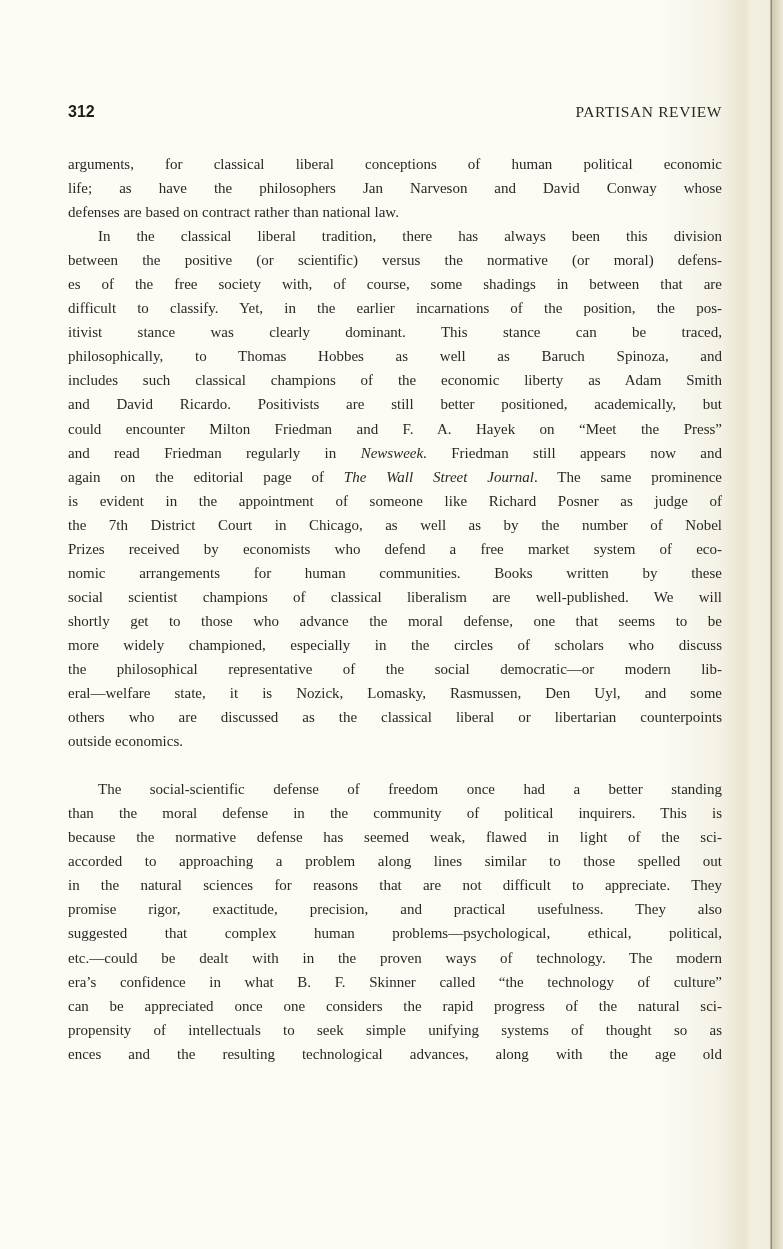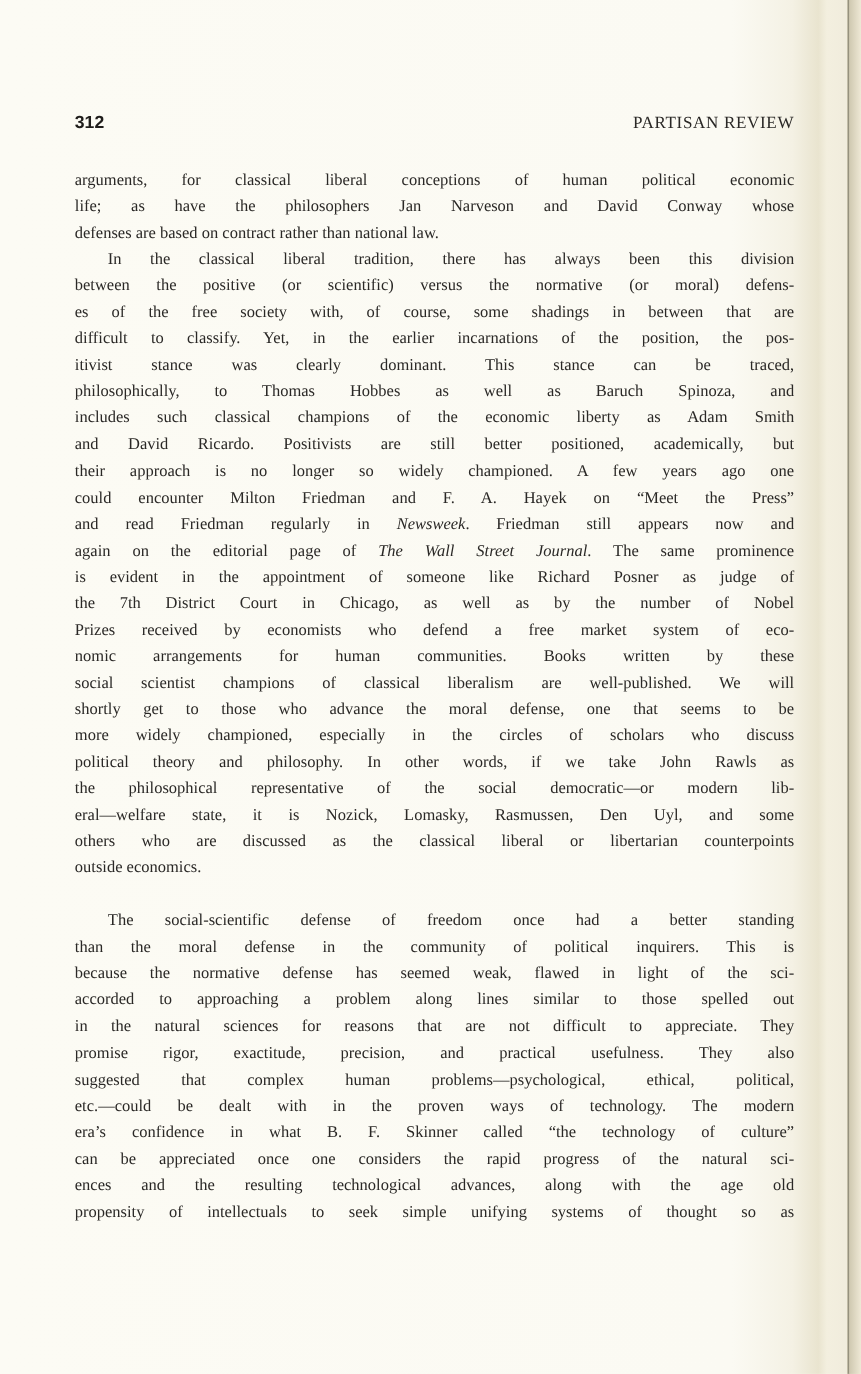--- a/index.html
+++ b/index.html
@@ -69,46 +69,44 @@
       </div>
       <div>
         <span class="line indent">In the classical liberal tradition, there has always been this division</span>
         <span class="line">between the positive (or scientific) versus the normative (or moral) defens-</span>
         <span class="line">es of the free society with, of course, some shadings in between that are</span>
         <span class="line">difficult to classify. Yet, in the earlier incarnations of the position, the pos-</span>
         <span class="line">itivist stance was clearly dominant. This stance can be traced,</span>
         <span class="line">philosophically, to Thomas Hobbes as well as Baruch Spinoza, and</span>
         <span class="line">includes such classical champions of the economic liberty as Adam Smith</span>
         <span class="line">and David Ricardo. Positivists are still better positioned, academically, but</span>
-        <span class="line">their approach is no longer so widely championed. A few years ago one</span>
         <span class="line">could encounter Milton Friedman and F. A. Hayek on “Meet the Press”</span>
         <span class="line">and read Friedman regularly in <em>Newsweek</em>. Friedman still appears now and</span>
         <span class="line">again on the editorial page of <em>The Wall Street Journal</em>. The same prominence</span>
         <span class="line">is evident in the appointment of someone like Richard Posner as judge of</span>
         <span class="line">the 7th District Court in Chicago, as well as by the number of Nobel</span>
         <span class="line">Prizes received by economists who defend a free market system of eco-</span>
         <span class="line">nomic arrangements for human communities. Books written by these</span>
         <span class="line">social scientist champions of classical liberalism are well-published. We will</span>
         <span class="line">shortly get to those who advance the moral defense, one that seems to be</span>
         <span class="line">more widely championed, especially in the circles of scholars who discuss</span>
-        <span class="line">political theory and philosophy. In other words, if we take John Rawls as</span>
         <span class="line">the philosophical representative of the social democratic—or modern lib-</span>
         <span class="line">eral—welfare state, it is Nozick, Lomasky, Rasmussen, Den Uyl, and some</span>
         <span class="line">others who are discussed as the classical liberal or libertarian counterpoints</span>
         <span class="line last">outside economics.</span>
       </div>
       <span class="gap"></span>
       <div>
         <span class="line indent">The social-scientific defense of freedom once had a better standing</span>
         <span class="line">than the moral defense in the community of political inquirers. This is</span>
         <span class="line">because the normative defense has seemed weak, flawed in light of the sci-</span>
         <span class="line">accorded to approaching a problem along lines similar to those spelled out</span>
         <span class="line">in the natural sciences for reasons that are not difficult to appreciate. They</span>
         <span class="line">promise rigor, exactitude, precision, and practical usefulness. They also</span>
         <span class="line">suggested that complex human problems—psychological, ethical, political,</span>
         <span class="line">etc.—could be dealt with in the proven ways of technology. The modern</span>
         <span class="line">era’s confidence in what B. F. Skinner called “the technology of culture”</span>
         <span class="line">can be appreciated once one considers the rapid progress of the natural sci-</span>
+        <span class="line">propensity of intellectuals to seek simple unifying systems of thought so as</span>
         <span class="line">ences and the resulting technological advances, along with the age old</span>
-        <span class="line">propensity of intellectuals to seek simple unifying systems of thought so as</span>
       </div>
     </div>
 </div>
 
 </body></html>

